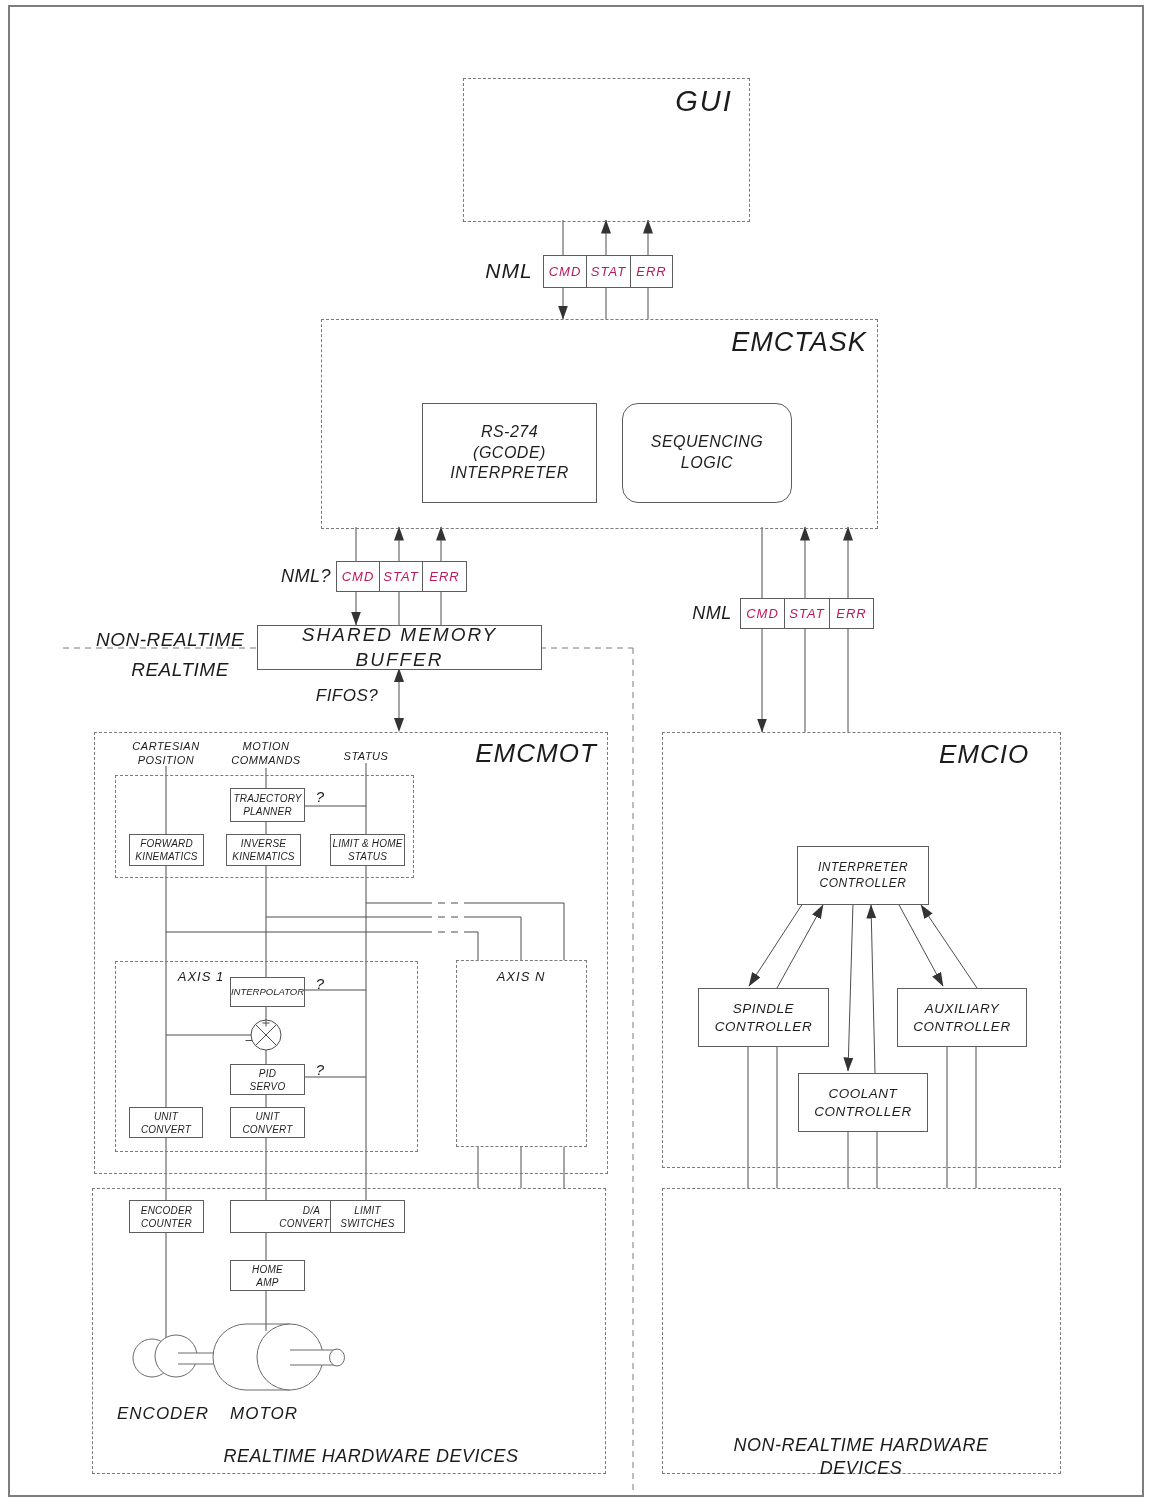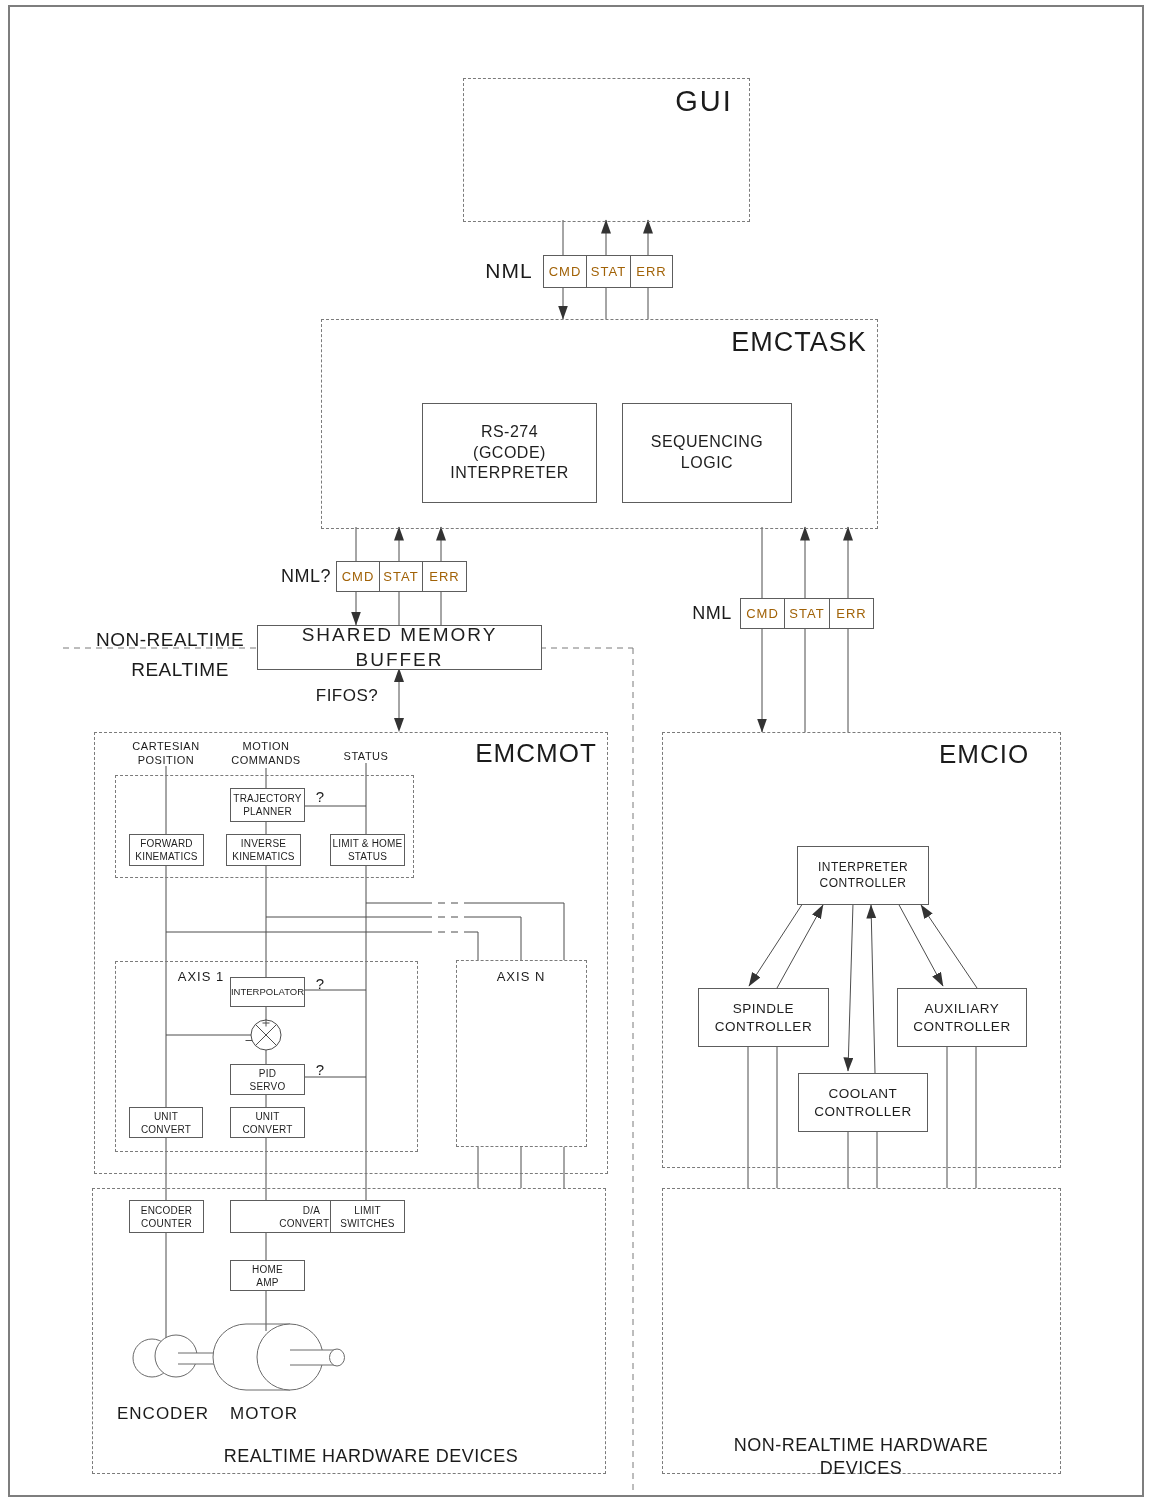--- a/index.html
+++ b/index.html
@@ -1,27 +1,27 @@
 <!DOCTYPE html>
 <html><head>
 <meta charset="utf-8">
 <style>
   html,body{margin:0;padding:0;background:#fff;}
   #stage{position:relative;width:1152px;height:1510px;background:#ffffff;overflow:hidden;
-         font-family:"Liberation Sans",sans-serif;}
+         font-family:"Liberation Sans",sans-serif;font-style:italic;}
   .frame{position:absolute;left:8px;top:5px;width:1132px;height:1488px;border:2px solid #7e7e7e;}
   svg.wires{position:absolute;left:0;top:0;pointer-events:none;}
   .dashed{position:absolute;border:1px dashed #7b7b7b;background:transparent;}
   .box{position:absolute;border:1px solid #5d5d5d;background:#fff;display:flex;align-items:center;
        justify-content:center;text-align:center;white-space:pre-line;color:#1e1e1e;line-height:1.3;}
   .lbl{position:absolute;transform:translate(-50%,-50%);white-space:pre-line;text-align:center;
        color:#1b1b1b;line-height:1.25;}
   .nml{position:absolute;display:flex;}
   .nml .cell{border:1px solid #5d5d5d;background:#fff;display:flex;align-items:center;
-       justify-content:center;color:#a16207;letter-spacing:1px;font-size:13px;}
+       justify-content:center;color:#be185d;letter-spacing:1px;font-size:13px;}
   .nml .cell + .cell{margin-left:-1px;}
   .f10{font-size:10px;letter-spacing:0.2px;}
   .f16{font-size:16px;letter-spacing:0.5px;}
   .ctrl{font-size:13.5px;letter-spacing:0.5px;}
 </style>
 </head>
 <body>
 
 <div id="stage">
 
@@ -188,21 +188,21 @@
   <div class="lbl" style="left:712px;top:613px;font-size:18px;letter-spacing:0.5px;">NML</div>
   <div class="nml" style="left:740px;top:598px;">
     <div class="cell" style="width:43px;height:29px;">CMD</div>
     <div class="cell" style="width:44px;height:29px;">STAT</div>
     <div class="cell" style="width:43px;height:29px;">ERR</div>
   </div>
 
   <div class="box f16" style="left:422px;top:403px;width:173px;height:98px;">RS-274
 (GCODE)
 INTERPRETER</div>
-  <div class="box f16" style="left:622px;top:403px;width:168px;height:98px;">SEQUENCING
+  <div class="box f16" style="left:622px;top:403px;width:168px;height:98px;border-radius:16px;">SEQUENCING
 LOGIC</div>
 
   <div class="lbl" style="left:170px;top:640px;font-size:19px;letter-spacing:0.5px;">NON-REALTIME</div>
   <div class="lbl" style="left:180px;top:670px;font-size:19px;letter-spacing:0.5px;">REALTIME</div>
   <div class="box" style="left:257px;top:625px;width:283px;height:43px;font-size:19px;letter-spacing:2px;">SHARED MEMORY BUFFER</div>
   <div class="lbl" style="left:347px;top:696px;font-size:17px;letter-spacing:0.5px;">FIFOS?</div>
 
   <div class="lbl" style="left:166px;top:754px;font-size:11px;letter-spacing:0.5px;">CARTESIAN
 POSITION</div>
   <div class="lbl" style="left:266px;top:754px;font-size:11px;letter-spacing:0.5px;">MOTION

